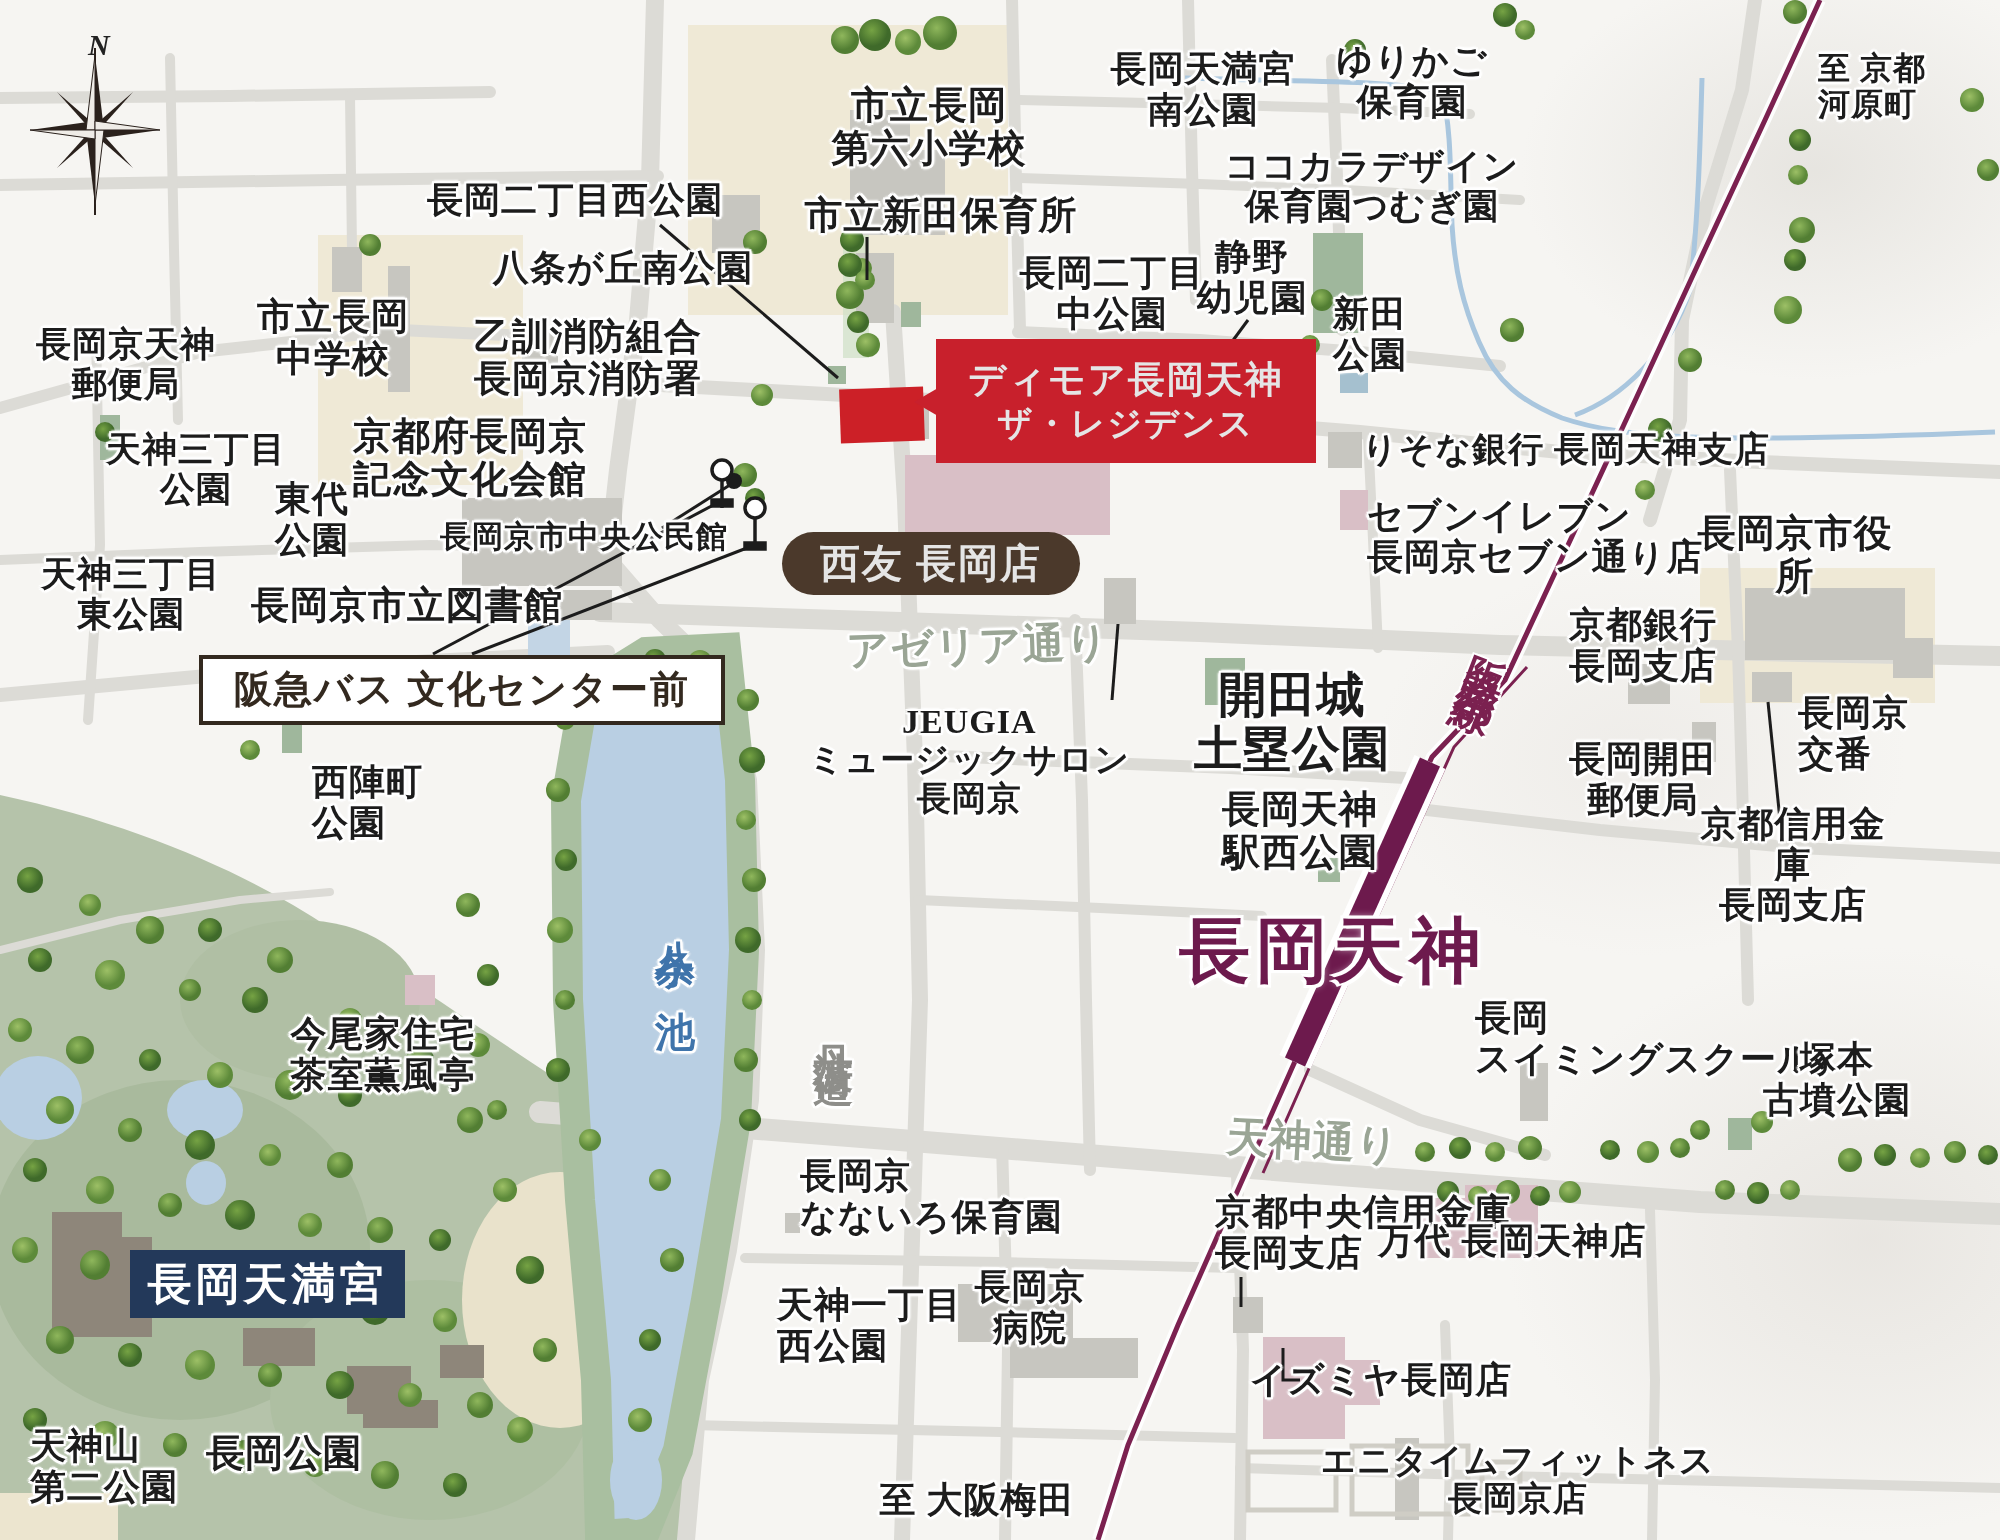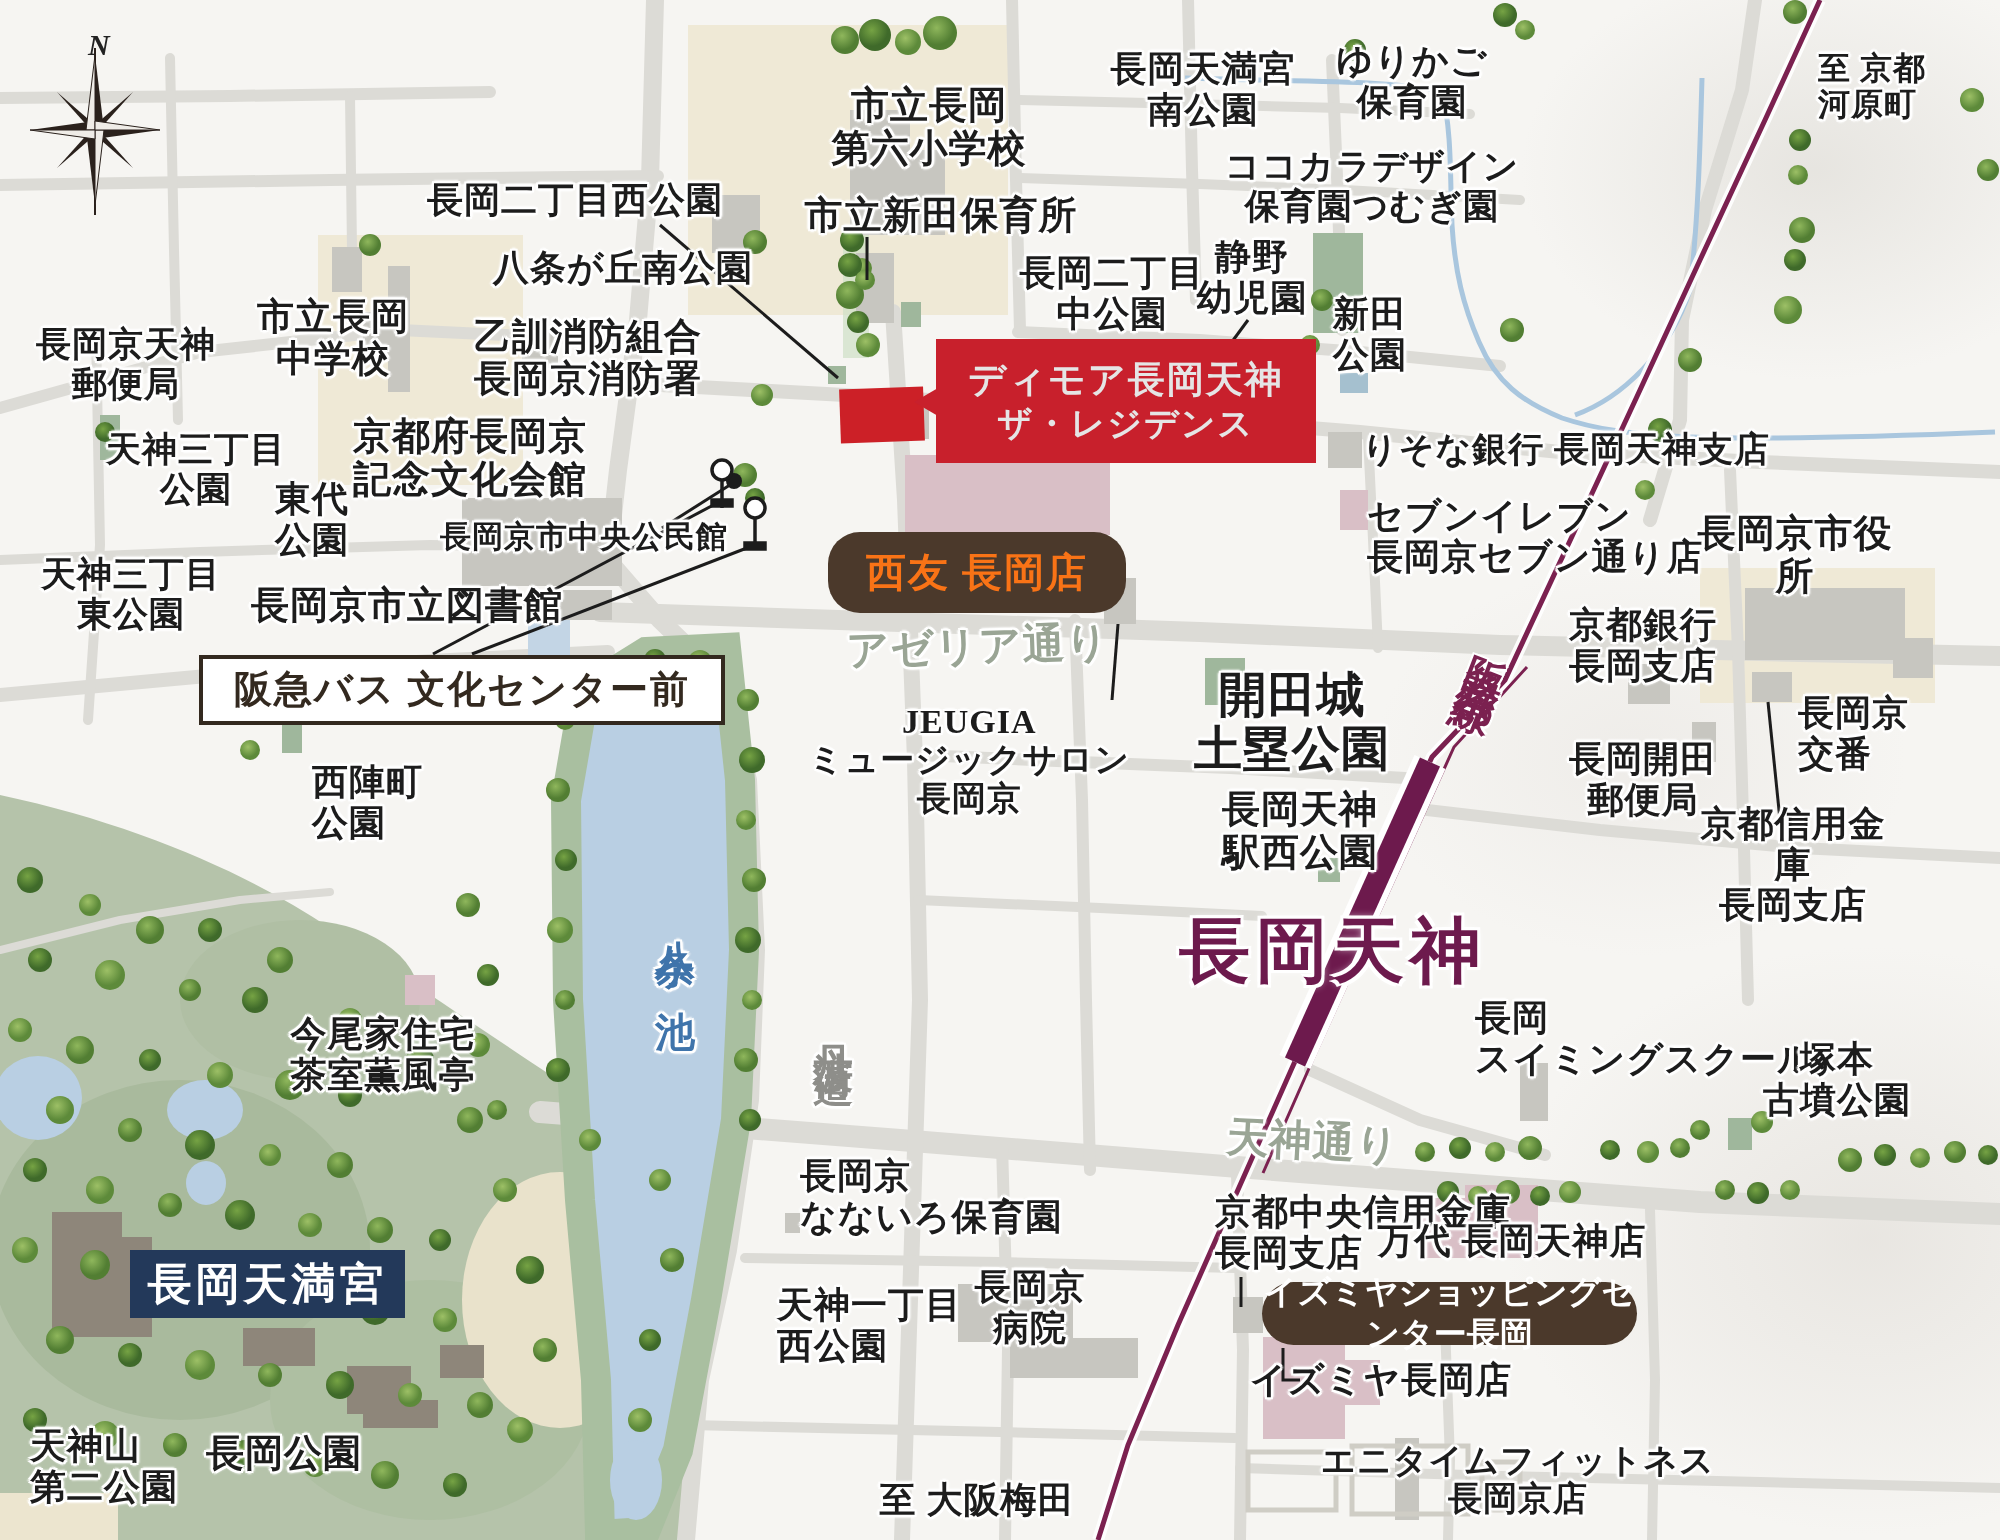--- a/index.html
+++ b/index.html
@@ -15,21 +15,21 @@
   .map-label{position:absolute;font-weight:700;color:#1c1c1c;white-space:pre-line;
      line-height:1.13;letter-spacing:1px;
      text-shadow:-2px -2px 0 #fff,2px -2px 0 #fff,-2px 2px 0 #fff,2px 2px 0 #fff,
                  0 -3px 2px #fff,0 3px 2px #fff,-3px 0 2px #fff,3px 0 2px #fff;}
   .vert{writing-mode:vertical-rl;letter-spacing:8px;}
   .boxlab{position:absolute;display:flex;align-items:center;justify-content:center;
      text-align:center;font-weight:700;line-height:1.25;letter-spacing:2px;}
   #property-box{left:936px;top:339px;width:380px;height:124px;color:#e5e5e5;}
   #property-ptr{position:absolute;left:914px;top:388px;width:0;height:0;
      border-top:14px solid transparent;border-bottom:14px solid transparent;}
-  #seiyu-pill{left:828px;top:532px;width:298px;height:81px;border-radius:32px;color:#f97316;font-size:40px;}
+  #seiyu-pill{left:782px;top:532px;width:298px;height:63px;border-radius:32px;color:#e5e5e5;font-size:40px;}
   #izumiya-pill{left:1262px;top:1282px;width:375px;height:63px;border-radius:32px;color:#fff;font-size:33px;letter-spacing:0;}
   #bus-box{left:199px;top:655px;width:518px;height:62px;background:#fff;font-size:38px;}
   #tenmangu-box{left:130px;top:1250px;width:275px;height:68px;color:#fff;font-size:44px;letter-spacing:4px;}
   #station-name{position:absolute;left:1168px;top:904px;width:330px;text-align:center;
      font-size:71px;font-weight:700;letter-spacing:6px;
      text-shadow:-3px -3px 0 #fff,3px -3px 0 #fff,-3px 3px 0 #fff,3px 3px 0 #fff,0 0 10px #fff;}
   #hankyu-line-name{position:absolute;left:1478px;top:628px;font-size:41px;font-weight:700;
      writing-mode:vertical-rl;letter-spacing:10px;transform:rotate(21deg);transform-origin:center top;
      text-shadow:-2px -2px 0 #fff,2px -2px 0 #fff,-2px 2px 0 #fff,2px 2px 0 #fff;}
   #compass-n{position:absolute;left:88px;top:28px;font-size:30px;font-style:italic;font-weight:700;color:#222;}
@@ -483,20 +483,19 @@
 
   <div class="boxlab" id="property-box" style="background: rgb(200, 32, 44);">
     <div>
       <div style="font-size:37px;">ディモア長岡天神</div>
       <div style="font-size:34px;">ザ・レジデンス</div>
     </div>
   </div>
   <div id="property-ptr" style="border-right: 24px solid rgb(200, 32, 44);"></div>
 
   <div class="boxlab" id="seiyu-pill" style="background: rgb(75, 57, 43);">西友 長岡店</div>
-  <div class="boxlab" id="izumiya-pill" style="background: rgb(75, 57, 43);">イズミヤショッピングセンター長岡</div>
   <div class="boxlab" id="bus-box" style="border: 4px solid rgb(51, 41, 31); color: rgb(51, 41, 31);">阪急バス 文化センター前</div>
   <div class="boxlab" id="tenmangu-box" style="background: rgb(35, 57, 90);">長岡天満宮</div>
 
   <div id="station-name" style="color: rgb(109, 26, 77);">長岡天神</div>
   <div id="hankyu-line-name" style="color: rgb(123, 33, 80);">阪急京都線</div>
 
 </div>
 
 </body></html>

